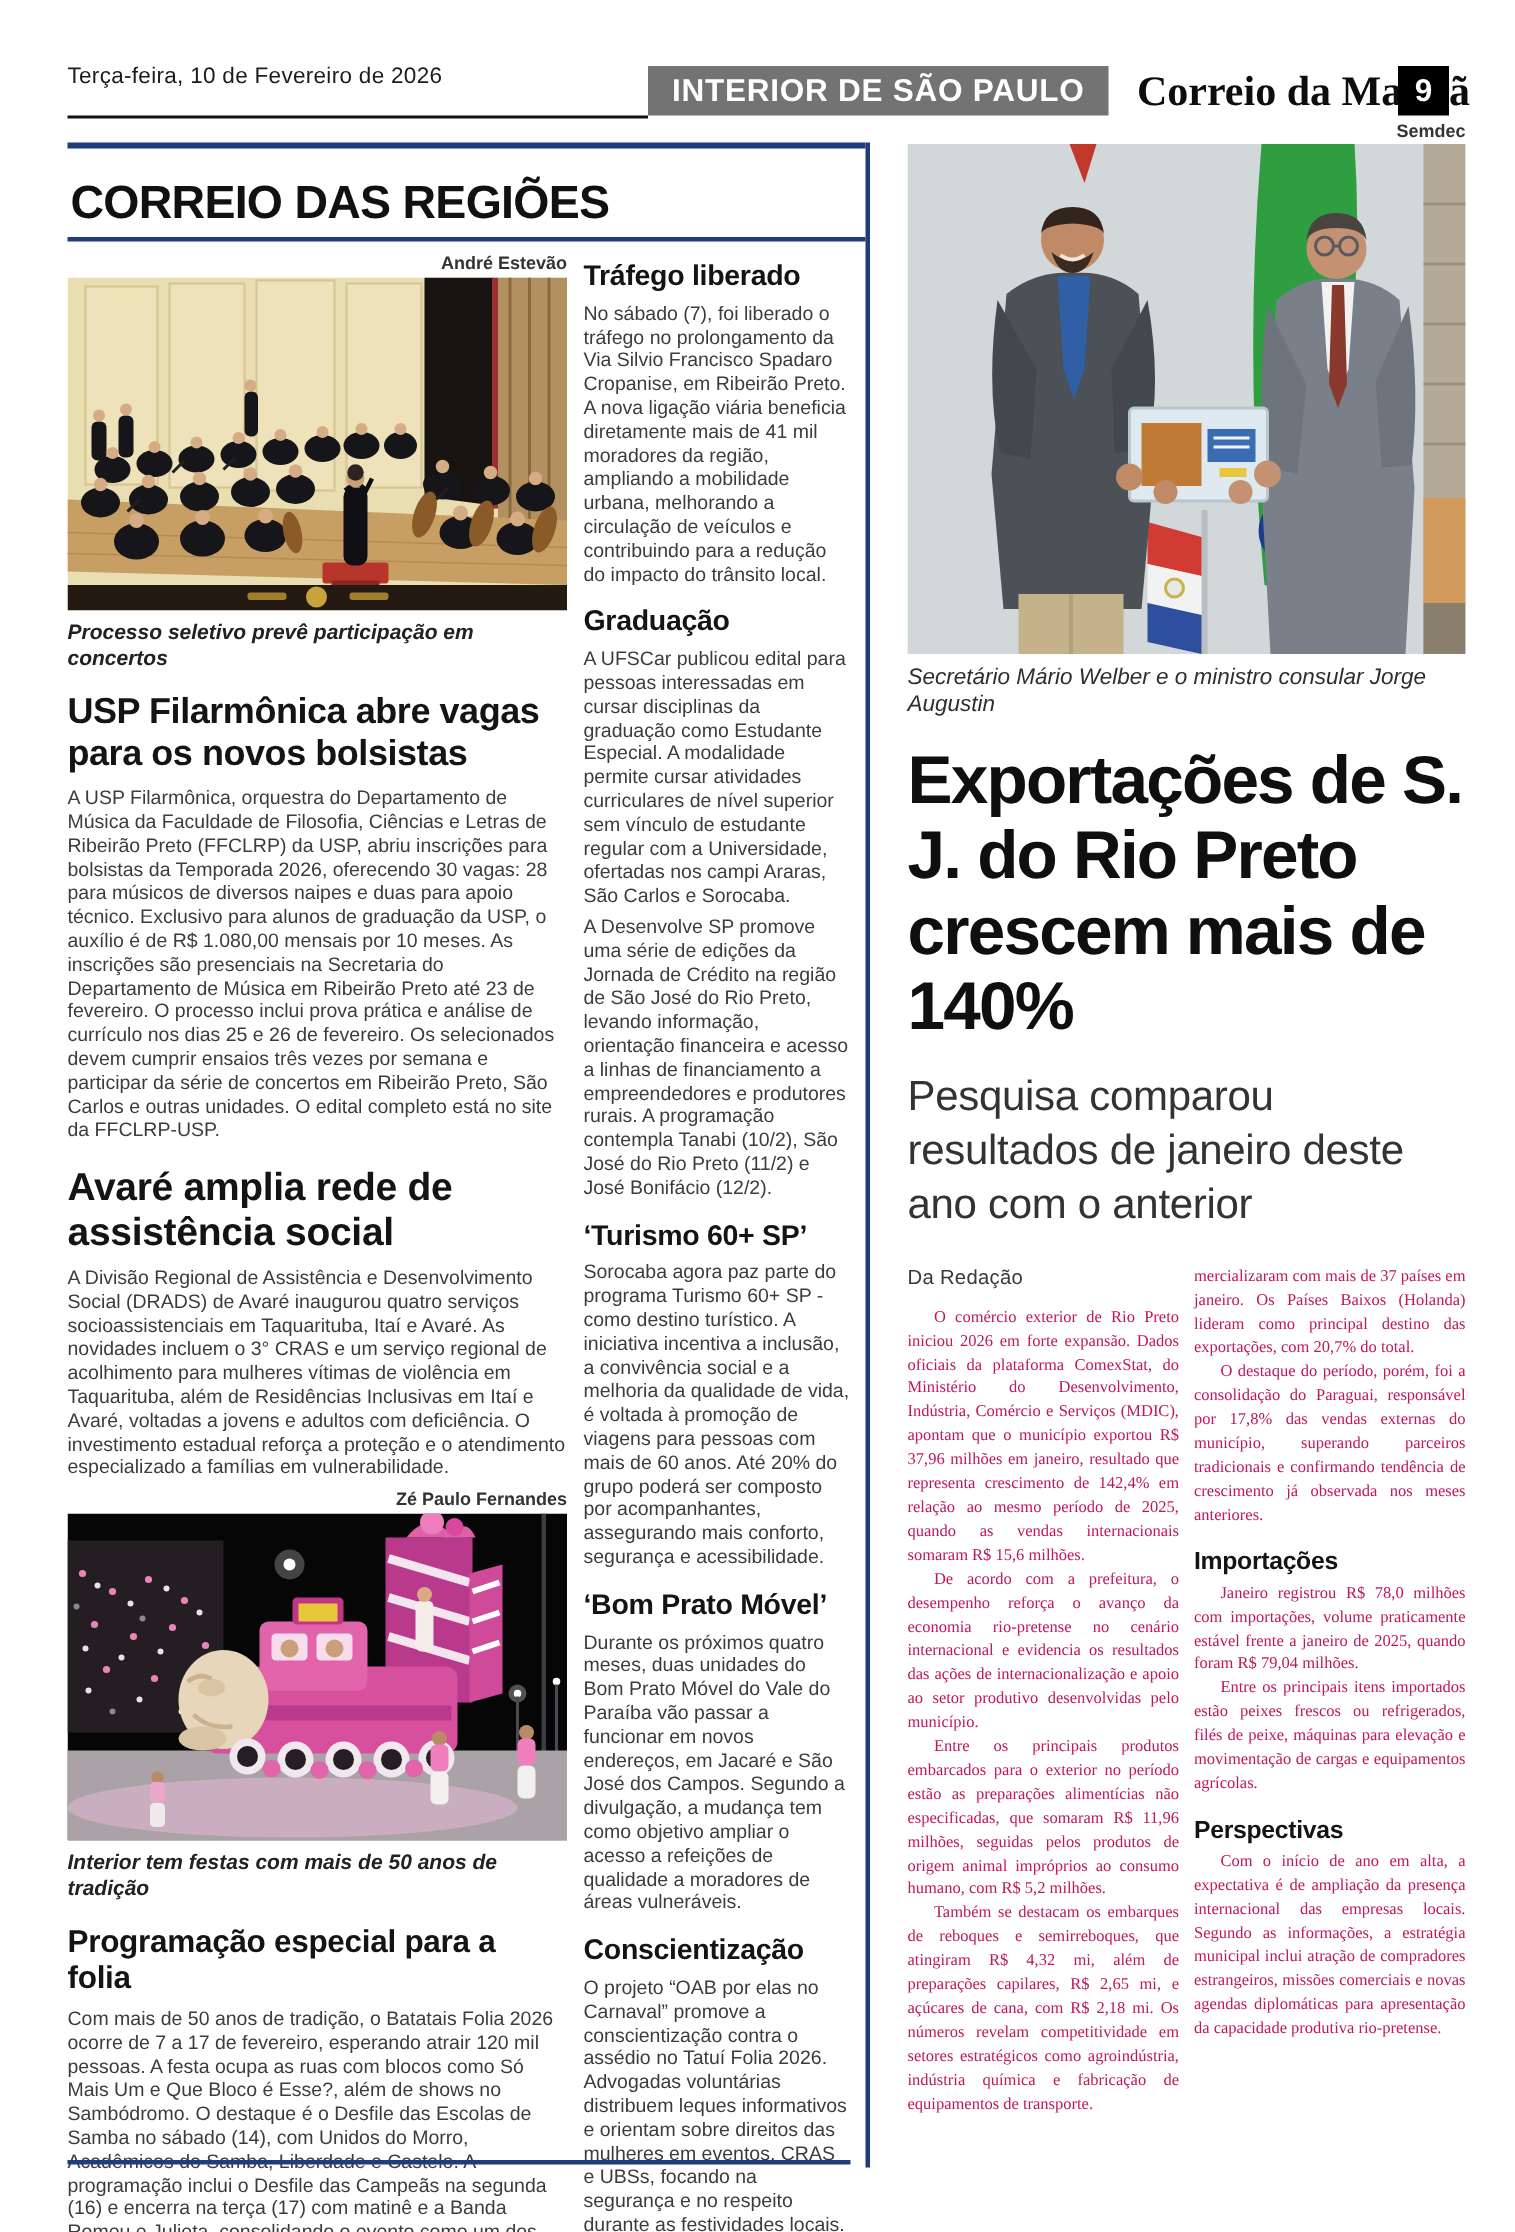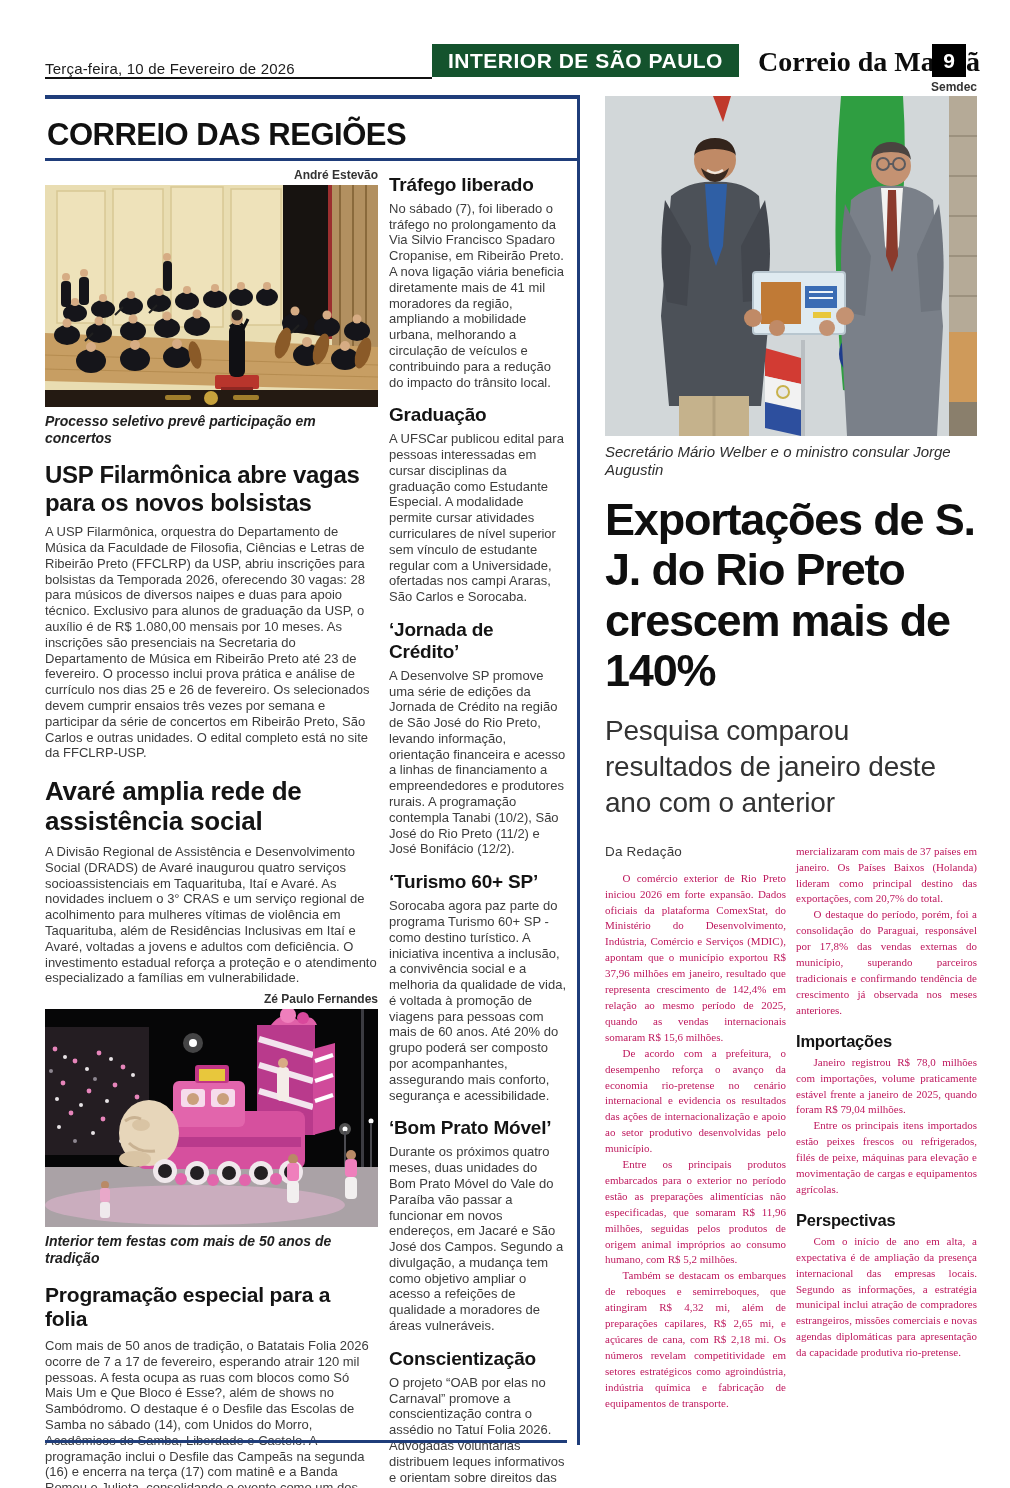--- a/index.html
+++ b/index.html
@@ -2,23 +2,23 @@
 <html lang="pt-BR"><head>
 <meta charset="utf-8">
 <style>
   html,body{margin:0;padding:0;}
   body{
     width:1010px;height:1488px;position:relative;background:#ffffff;
     font-family:"Liberation Sans", sans-serif;color:#1a1a1a;overflow:hidden;
   }
   .abs{position:absolute;}
   
-  .date{left:45px;top:60px;font-size:15px;color:#1c1c1c;letter-spacing:.2px;}
+  .date{left:45px;top:42px;font-size:15px;color:#1c1c1c;letter-spacing:.2px;}
   .date-rule{left:45px;top:77px;width:387px;height:2px;background:#111;}
-  .section-box{left:432px;top:44px;height:33px;background:#14532d;color:#fff;
+  .section-box{left:432px;top:44px;height:33px;background:#737373;color:#fff;
     display:flex;align-items:center;padding:0 16px;font-weight:bold;font-size:21px;letter-spacing:.5px;}
   .masthead{left:758px;top:46px;font-family:"Liberation Serif", serif;font-weight:bold;font-size:28px;color:#0d0d0d;}
   .page-box{left:932px;top:44px;width:34px;height:33px;background:#000;color:#fff;
     display:flex;align-items:center;justify-content:center;font-weight:bold;font-size:21px;}
   
   .regioes{left:45px;top:95px;width:532px;}
   .regioes-titlebar{border-top:4px solid #1f3d7a;border-bottom:3px solid #1f3d7a;padding:20px 0 8px 2px;}
   .regioes-title{font-size:31px;font-weight:800;letter-spacing:-.5px;color:#111;line-height:1;}
   .cols{display:flex;gap:11px;margin-top:4px;}
   .col-a{width:333px;flex:none;}
@@ -328,21 +328,20 @@
       <h3 class="h-med h-folia">Programação especial para a folia</h3>
       <p class="sans-body">Com mais de 50 anos de tradição, o Batatais Folia 2026 ocorre de 7 a 17 de fevereiro, esperando atrair 120 mil pessoas. A festa ocupa as ruas com blocos como Só Mais Um e Que Bloco é Esse?, além de shows no Sambódromo. O destaque é o Desfile das Escolas de Samba no sábado (14), com Unidos do Morro, Acadêmicos do Samba, Liberdade e Castelo. A programação inclui o Desfile das Campeãs na segunda (16) e encerra na terça (17) com matinê e a Banda Romeu e Julieta, consolidando o evento como um dos carnavais mais vibrantes e variados do país.</p>
 
     </div>
 
     <div class="col-b">
       <h3 class="h-med">Tráfego liberado</h3>
       <p class="sans-body">No sábado (7), foi liberado o tráfego no prolongamento da Via Silvio Francisco Spadaro Cropanise, em Ribeirão Preto. A nova ligação viária beneficia diretamente mais de 41 mil moradores da região, ampliando a mobilidade urbana, melhorando a circulação de veículos e contribuindo para a redução do impacto do trânsito local.</p>
       <h3 class="h-med">Graduação</h3>
       <p class="sans-body">A UFSCar publicou edital para pessoas interessadas em cursar disciplinas da graduação como Estudante Especial. A modalidade permite cursar atividades curriculares de nível superior sem vínculo de estudante regular com a Universidade, ofertadas nos campi Araras, São Carlos e Sorocaba.</p>
-      <h3 class="h-med">‘Jornada de Crédito’</h3>
       <p class="sans-body">A Desenvolve SP promove uma série de edições da Jornada de Crédito na região de São José do Rio Preto, levando informação, orientação financeira e acesso a linhas de financiamento a empreendedores e produtores rurais. A programação contempla Tanabi (10/2), São José do Rio Preto (11/2) e José Bonifácio (12/2).</p>
       <h3 class="h-med">‘Turismo 60+ SP’</h3>
       <p class="sans-body">Sorocaba agora paz parte do programa Turismo 60+ SP - como destino turístico. A iniciativa incentiva a inclusão, a convivência social e a melhoria da qualidade de vida, é voltada à promoção de viagens para pessoas com mais de 60 anos. Até 20% do grupo poderá ser composto por acompanhantes, assegurando mais conforto, segurança e acessibilidade.</p>
       <h3 class="h-med">‘Bom Prato Móvel’</h3>
       <p class="sans-body">Durante os próximos quatro meses, duas unidades do Bom Prato Móvel do Vale do Paraíba vão passar a funcionar em novos endereços, em Jacaré e São José dos Campos. Segundo a divulgação, a mudança tem como objetivo ampliar o acesso a refeições de qualidade a moradores de áreas vulneráveis.</p>
       <h3 class="h-med">Conscientização</h3>
       <p class="sans-body">O projeto “OAB por elas no Carnaval” promove a conscientização contra o assédio no Tatuí Folia 2026. Advogadas voluntárias distribuem leques informativos e orientam sobre direitos das mulheres em eventos, CRAS e UBSs, focando na segurança e no respeito durante as festividades locais.</p>
     </div>
   </div>
 </div>

